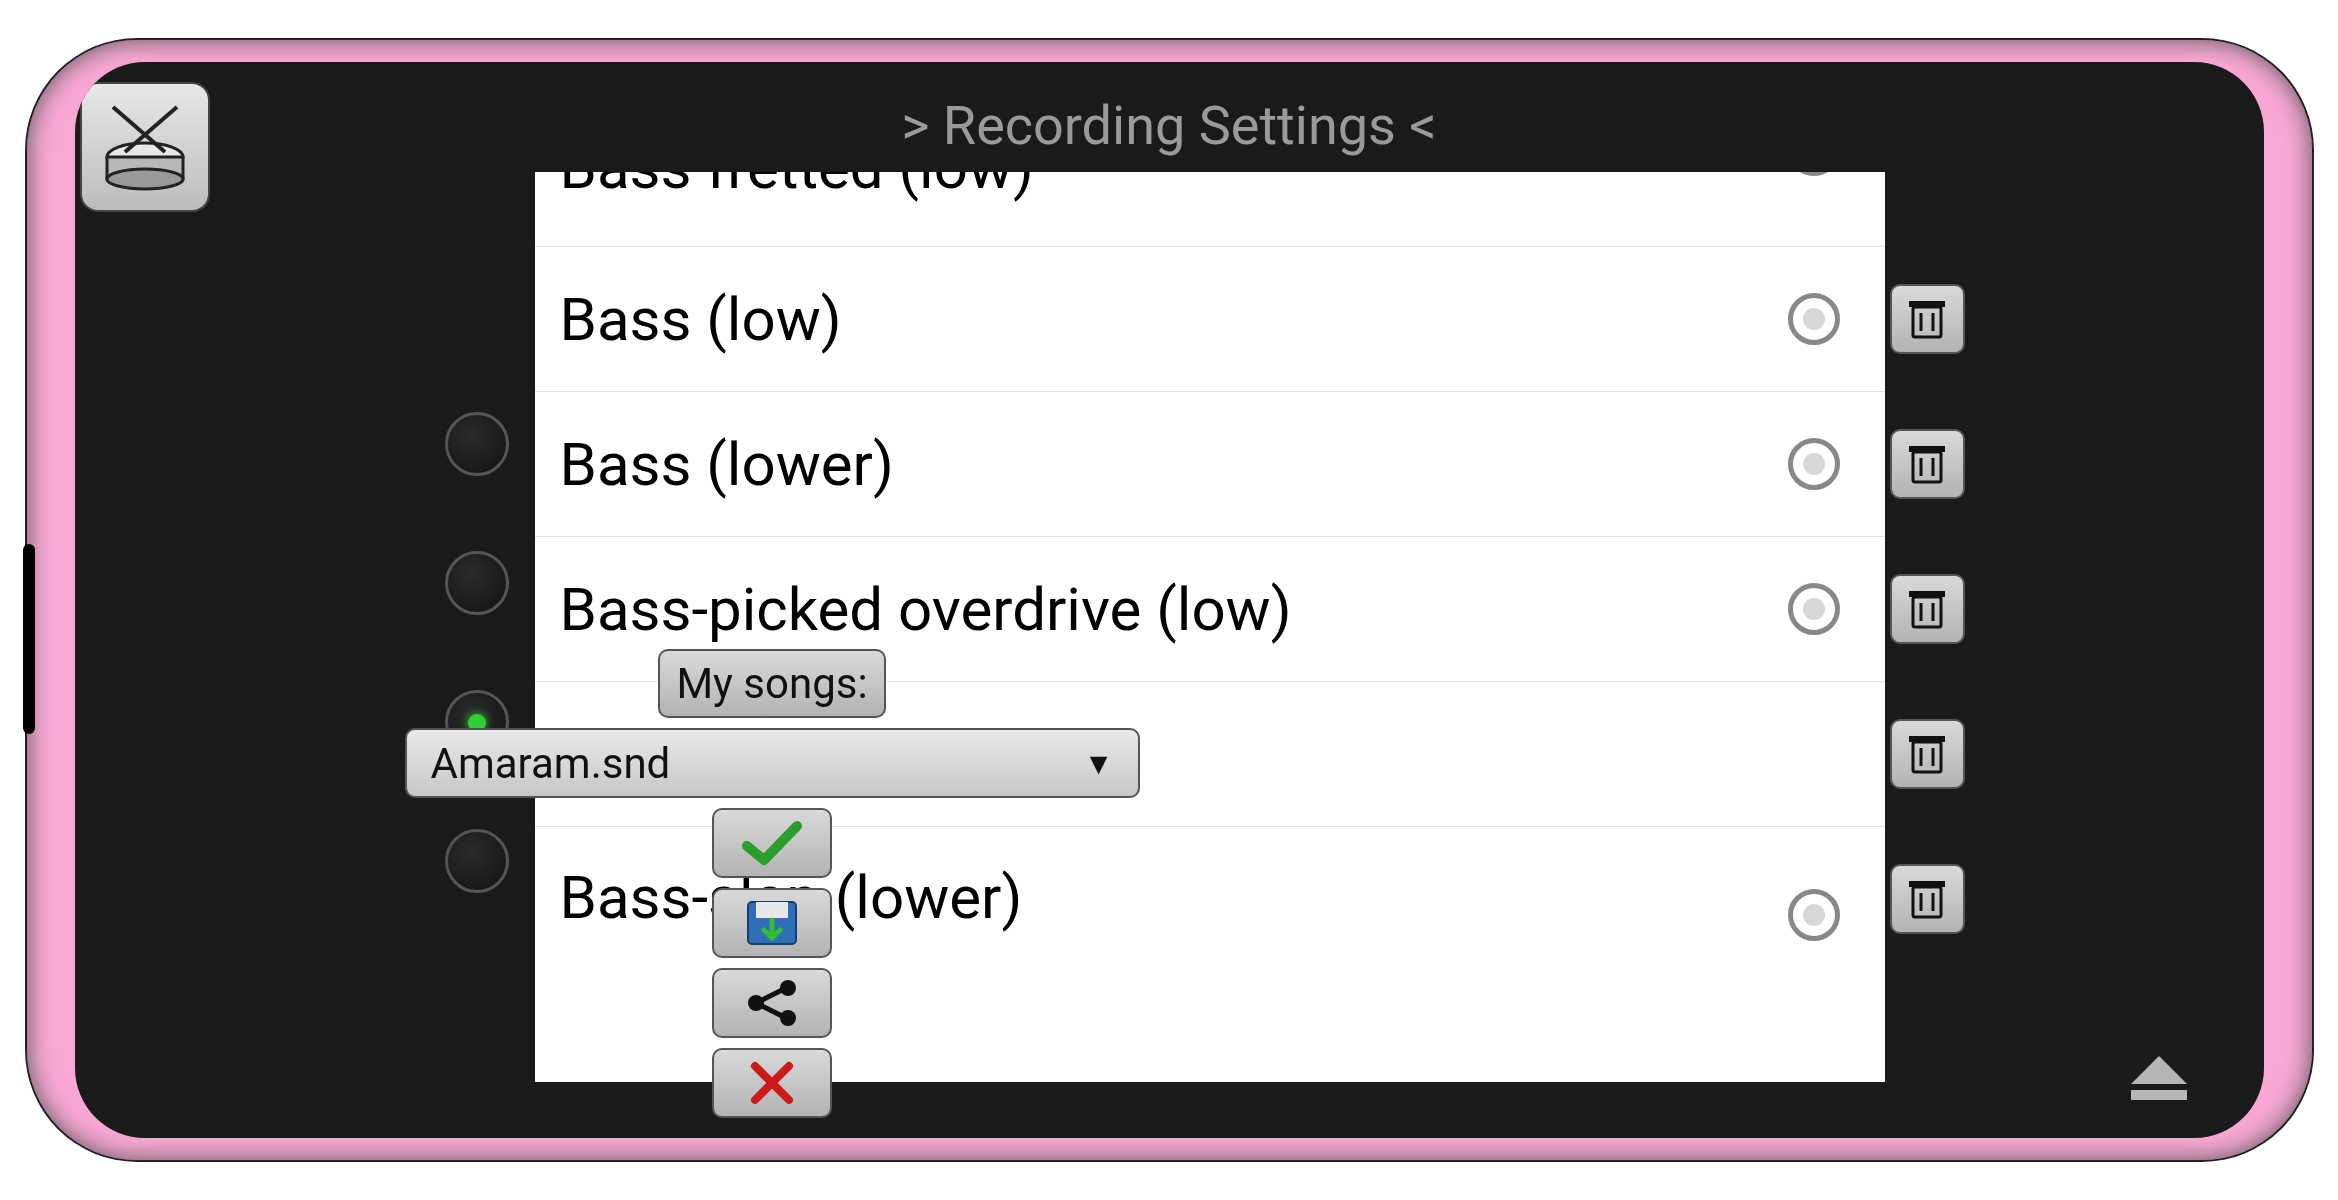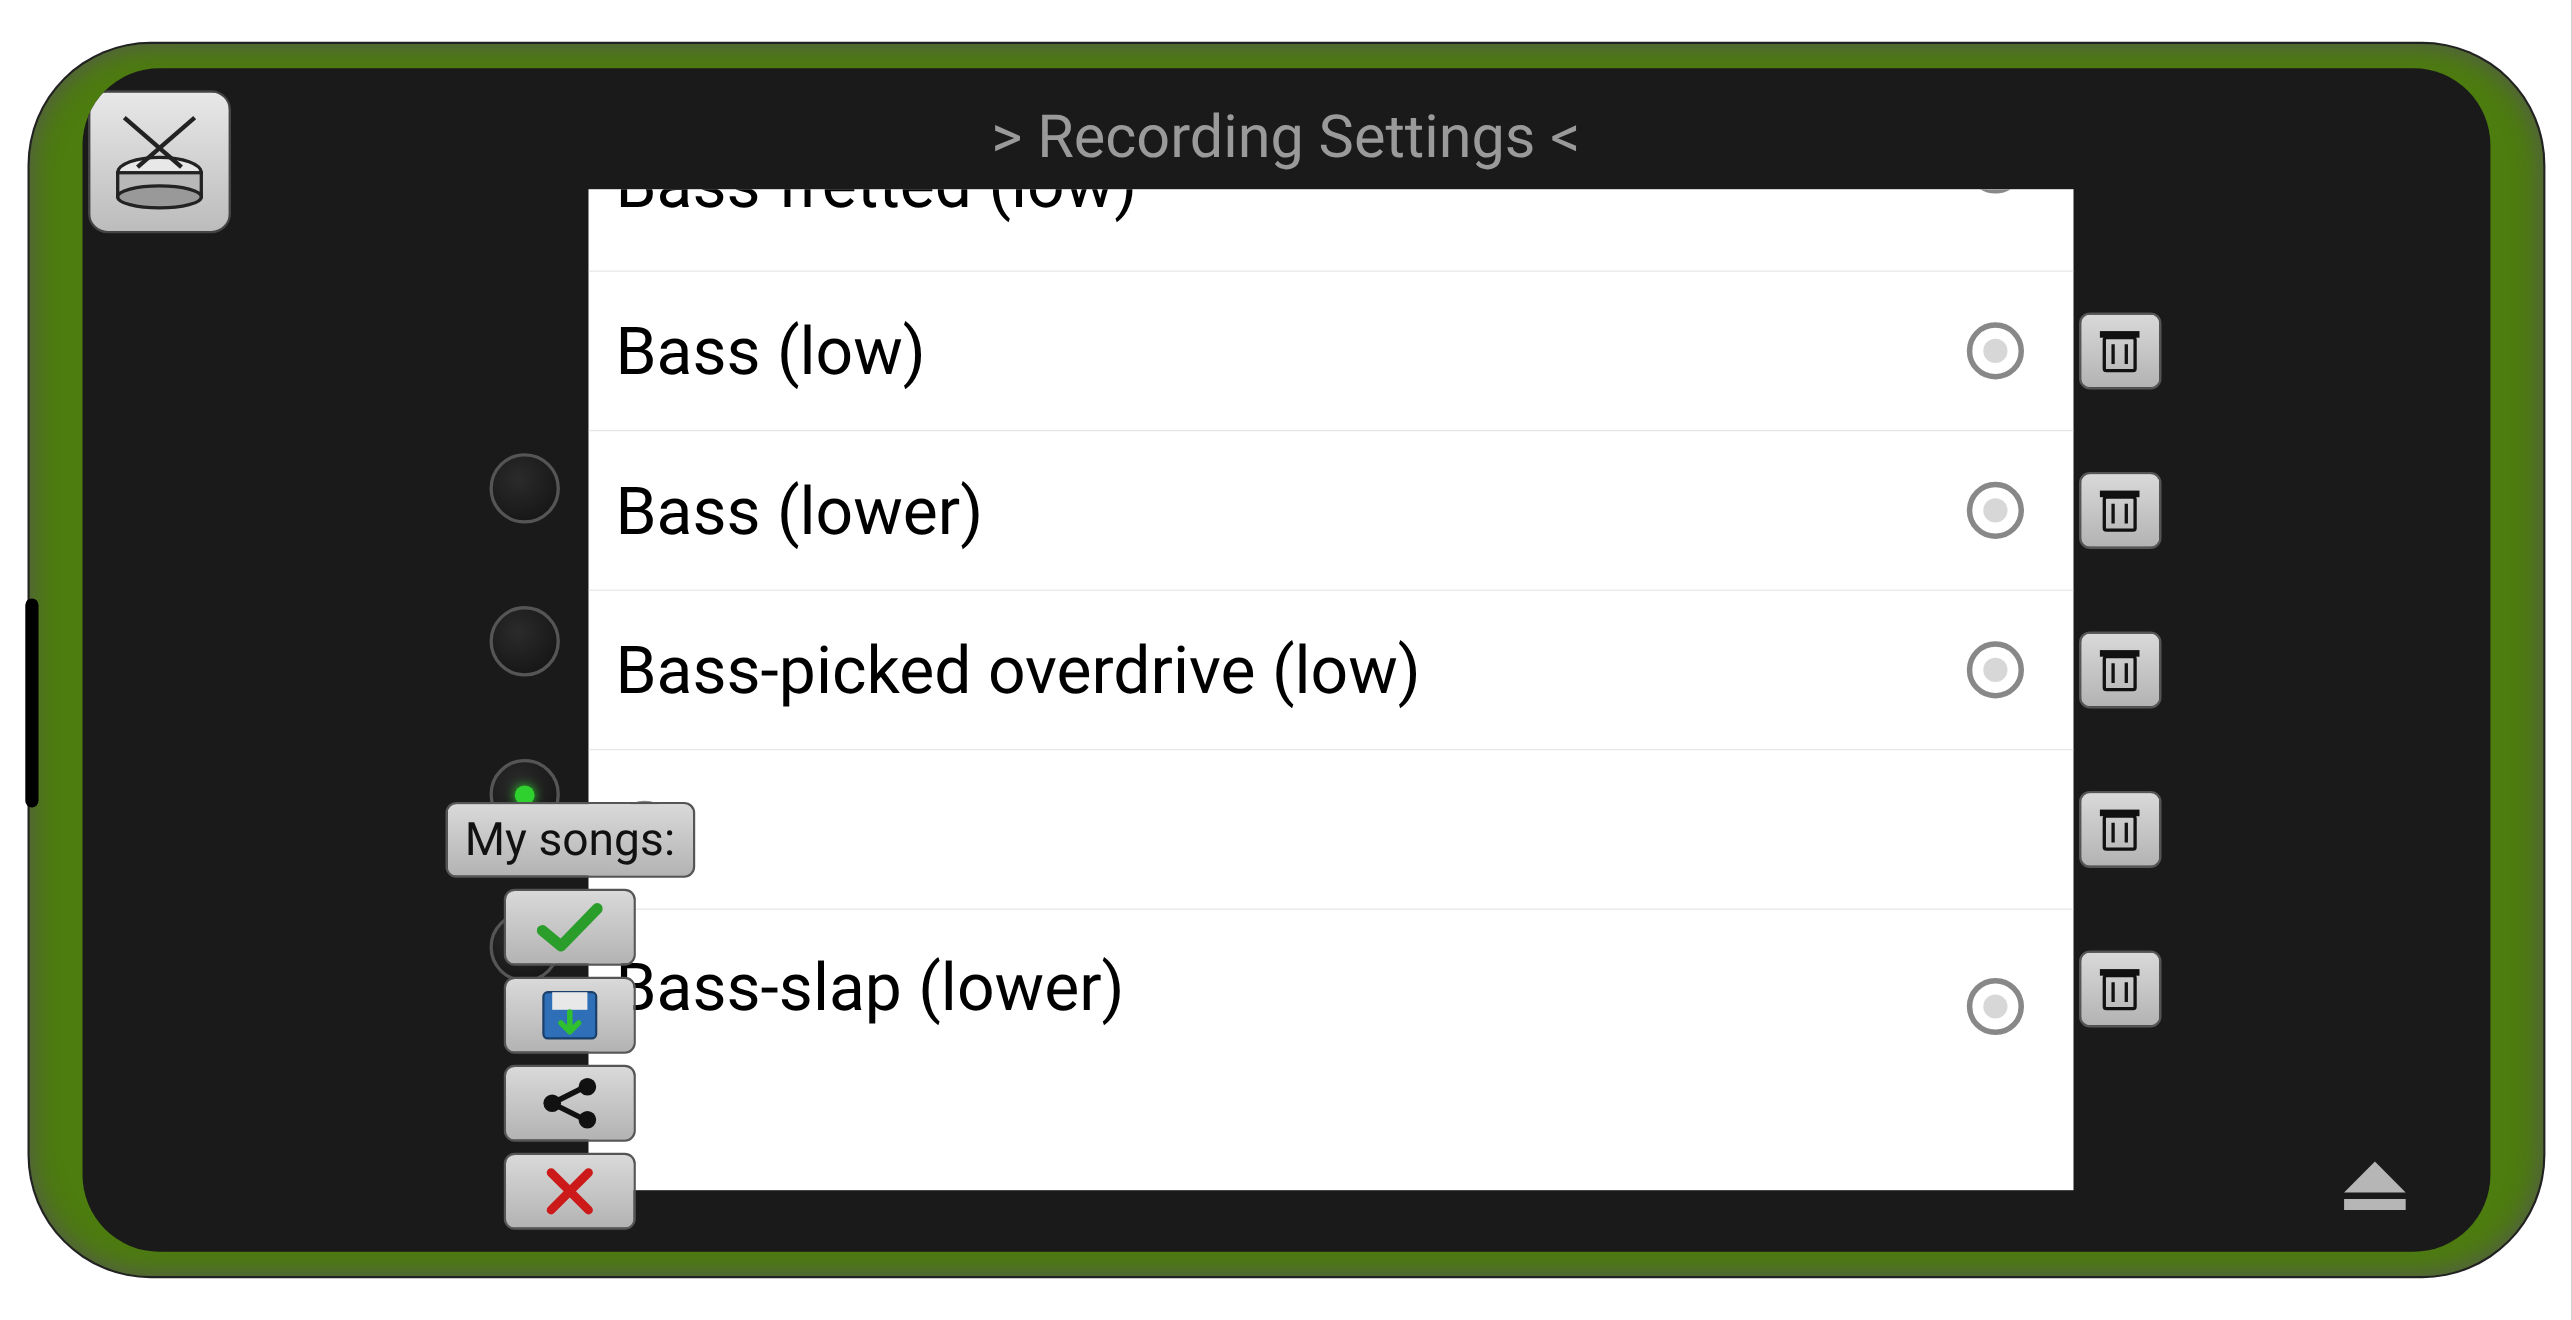--- a/index.html
+++ b/index.html
@@ -9,21 +9,21 @@
     height: 1200px;
     font-family: Roboto, Arial, sans-serif;
     display: flex;
     align-items: center;
     justify-content: center;
   }
   .device-frame {
     position: relative;
     width: 2285px;
     height: 1120px;
-    background: #4d7c0f;
+    background: #f9a8d4;
     border-radius: 110px;
     box-shadow: 0 0 0 2px #222, inset 0 0 25px #555;
     padding: 10px;
   }
   .screen {
     position: absolute;
     top: 22px;
     left: 48px;
     right: 48px;
     bottom: 22px;
@@ -325,20 +325,24 @@
       <div class="list-item cut-bottom">
         <span class="label">Bass-slap (lower)</span>
         <span class="radio">
             <span class="dot"></span>
           </span>
       </div>
     </div>
 
     <div class="bottom-bar">
       <div class="my-songs-label">My songs:</div>
+      <div class="song-select">
+        <span>Amaram.snd</span>
+        <span style="font-size:30px;">▼</span>
+      </div>
       <div class="action-btn">
         <svg width="60" height="50" viewBox="0 0 60 50">
           <path d="M5 28 L22 42 L55 8" fill="none" stroke="#2b9d2b" stroke-width="10" stroke-linecap="round" stroke-linejoin="round"></path>
         </svg>
       </div>
       <div class="action-btn">
         <svg width="56" height="50" viewBox="0 0 56 50">
           <rect x="4" y="4" width="48" height="42" rx="4" fill="#2f6fb7" stroke="#1a3f68" stroke-width="2"></rect>
           <rect x="12" y="4" width="32" height="16" fill="#e8e8e8"></rect>
           <path d="M28 22 L28 40 M20 32 L28 40 L36 32" stroke="#2fbf2f" stroke-width="5" fill="none" stroke-linecap="round" stroke-linejoin="round"></path>

